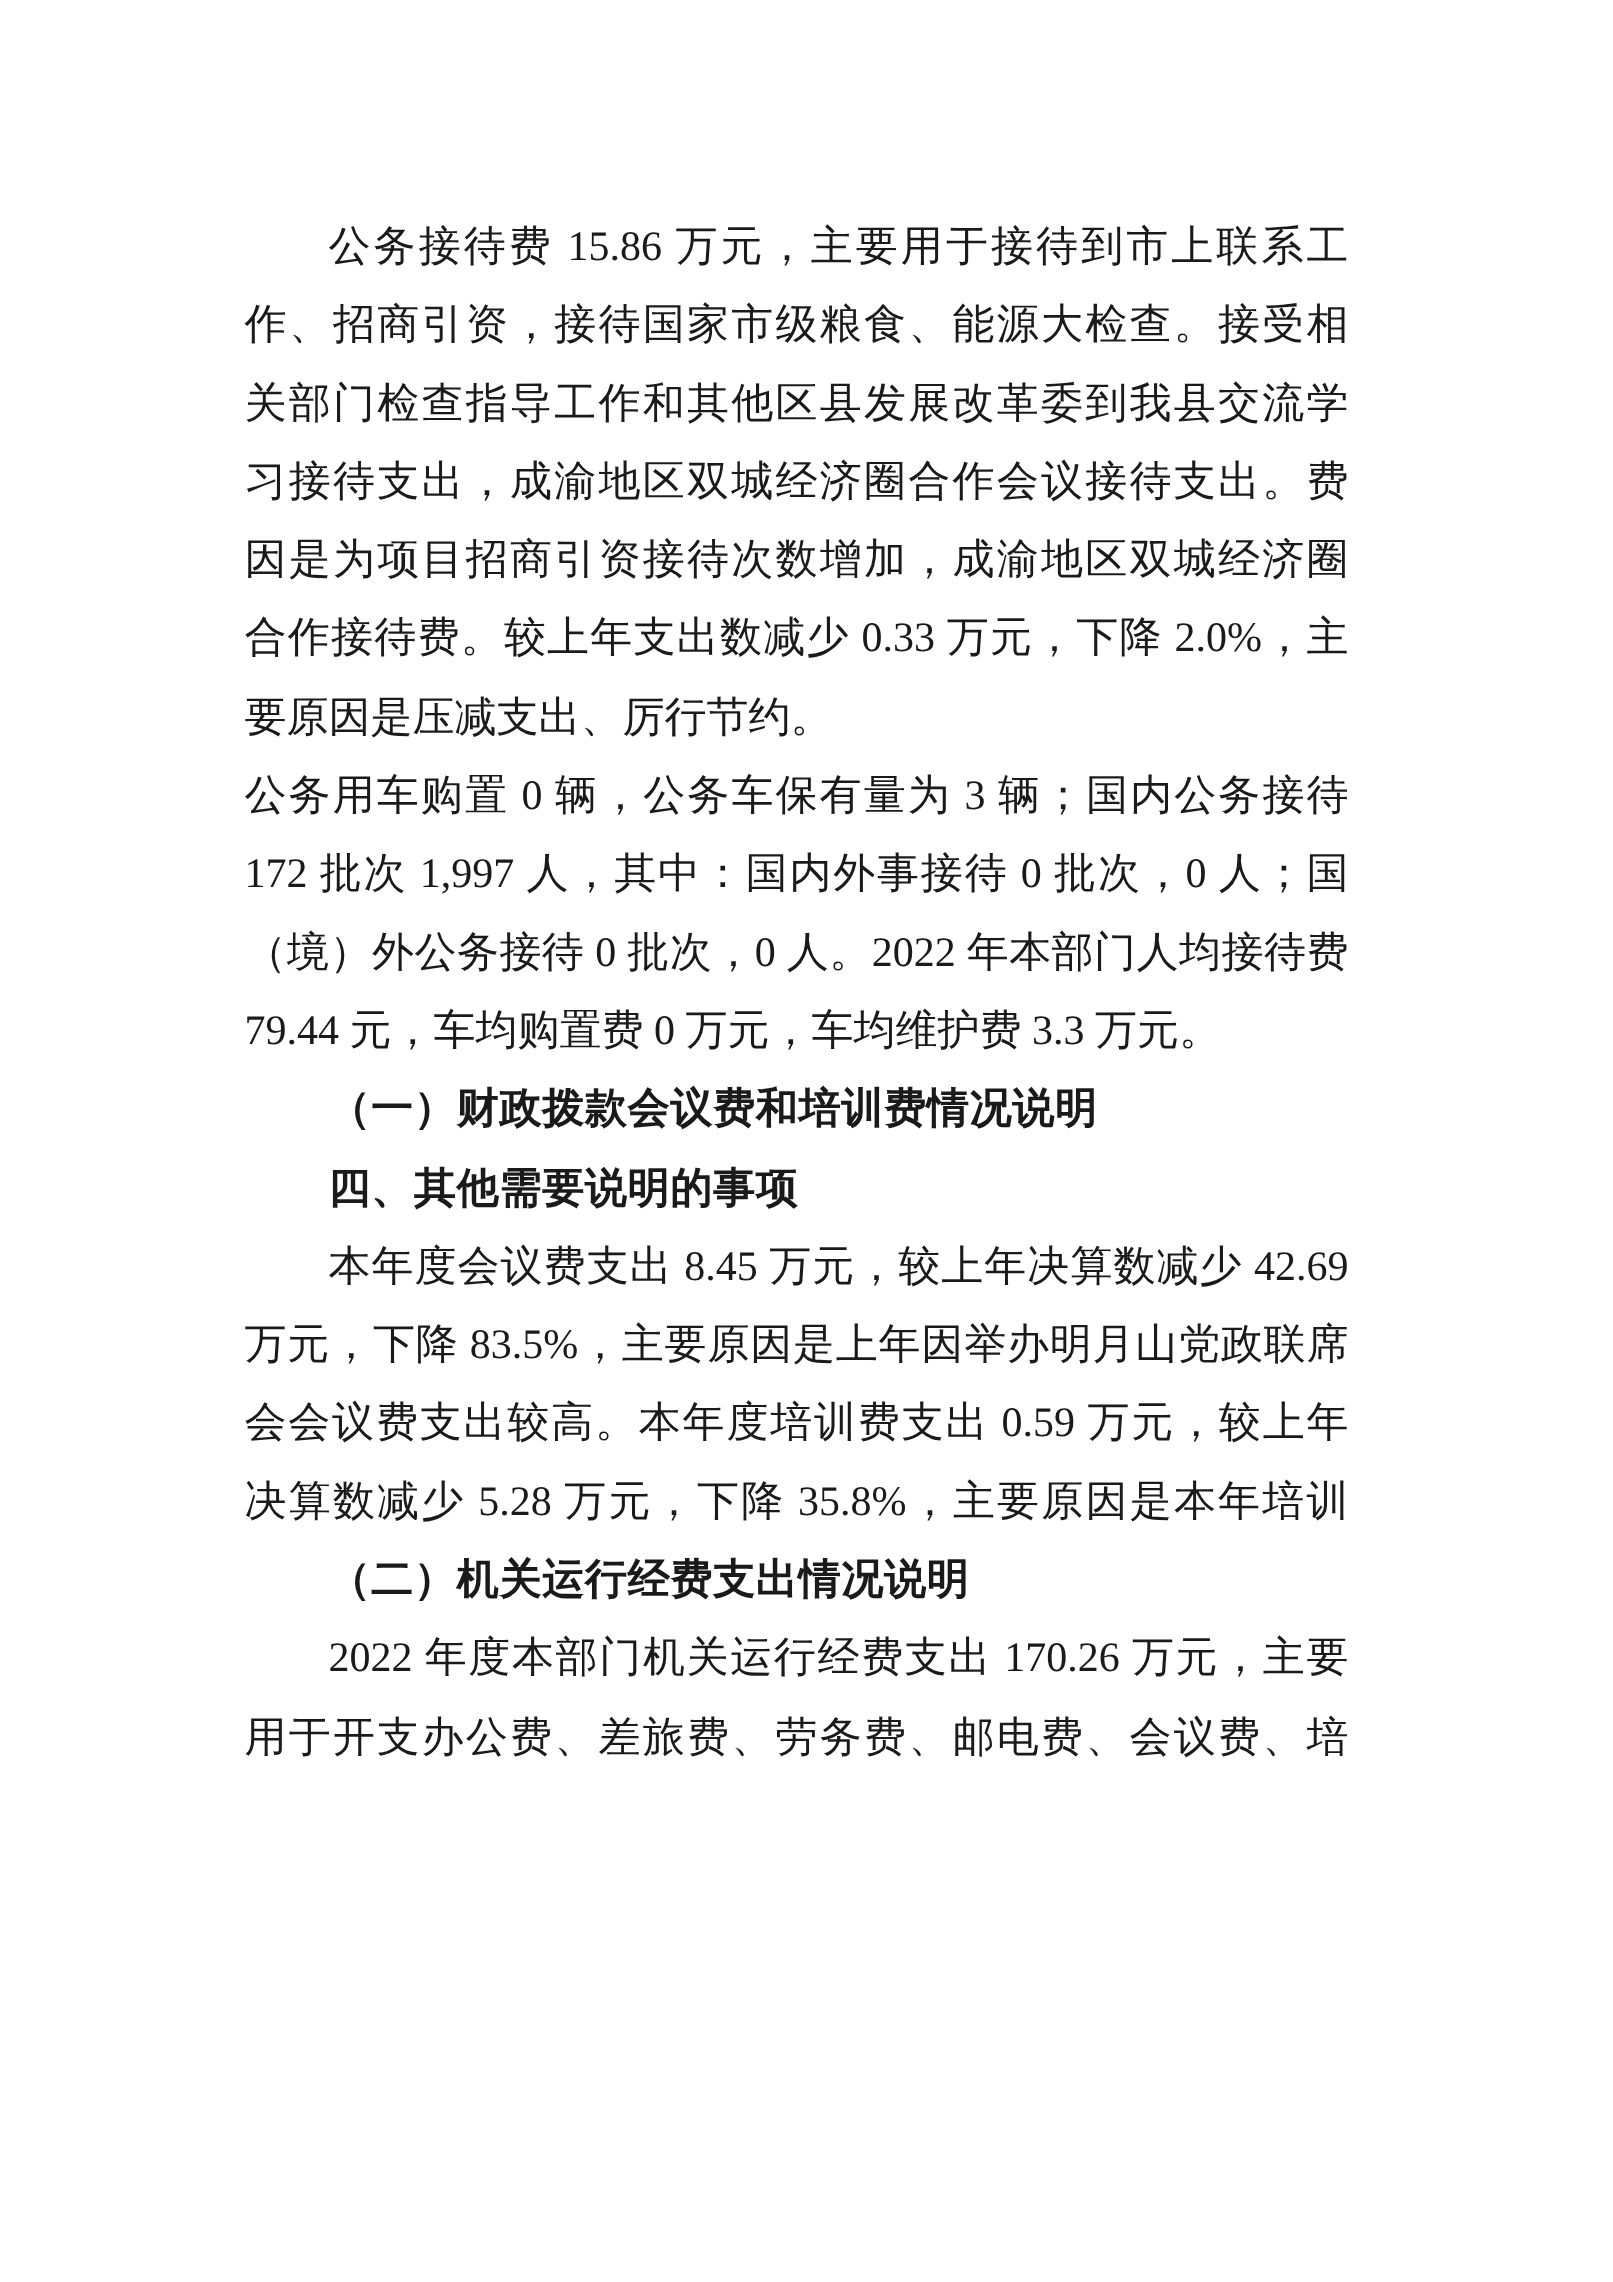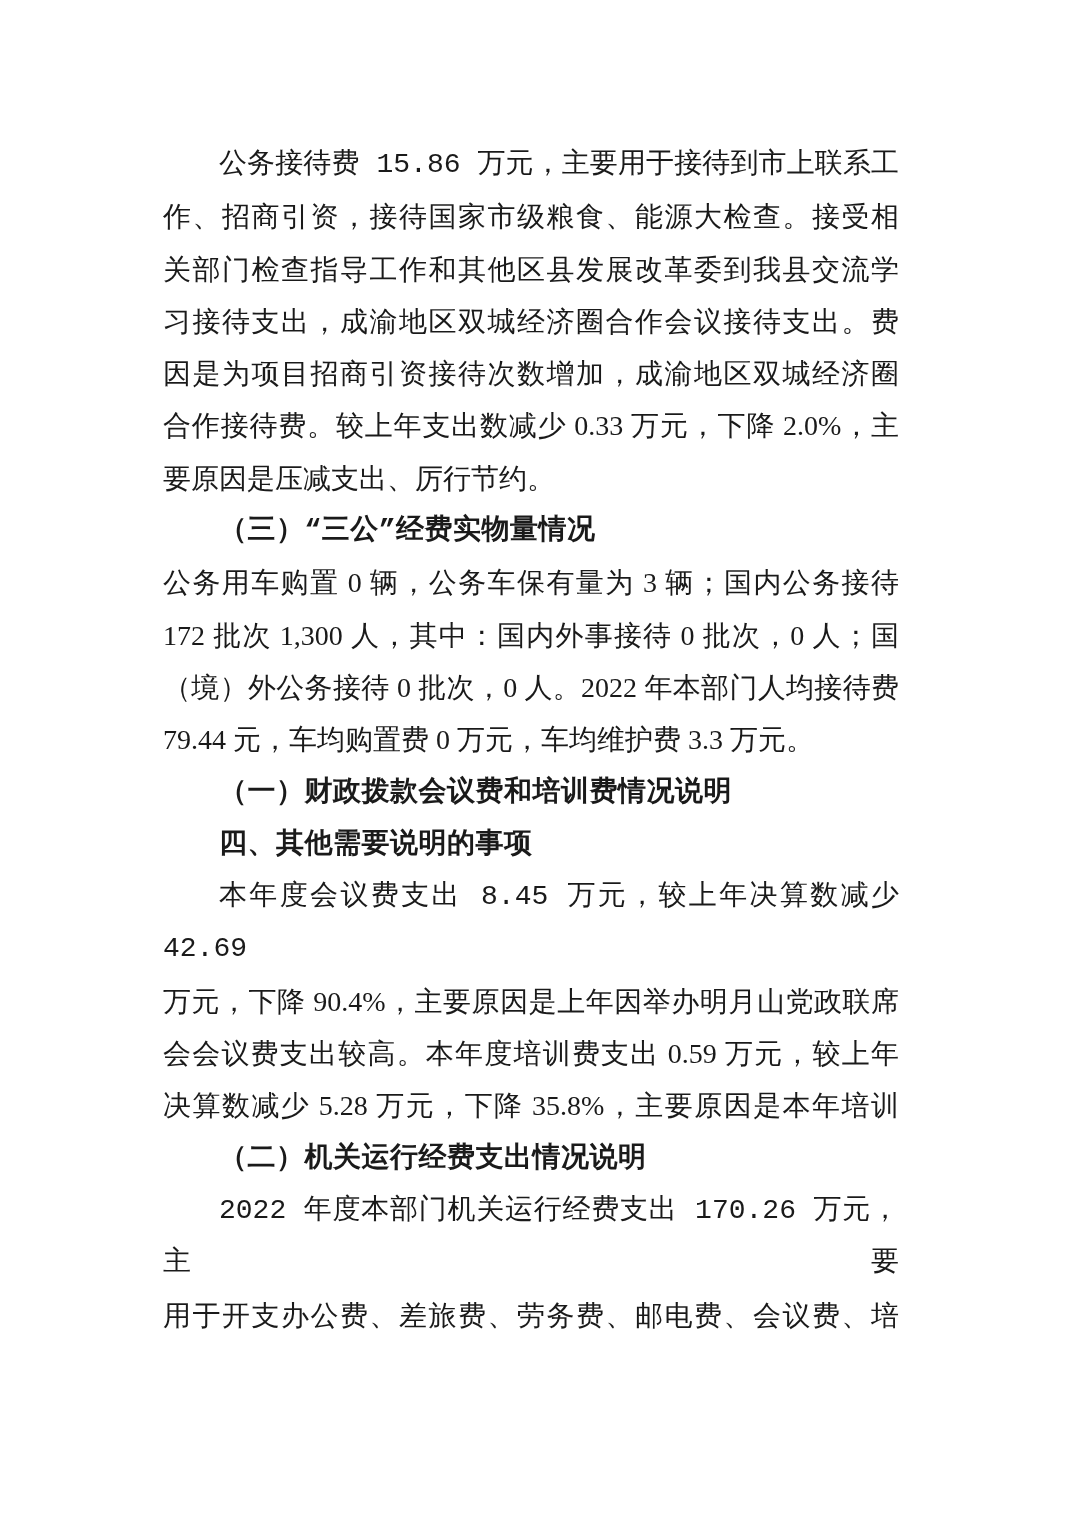--- a/index.html
+++ b/index.html
@@ -23,21 +23,21 @@
     color: #1a1a1a;
     font-size: 28px;
     line-height: 52.3px;
   }
   .block { margin: 0; }
   .line {
     text-align: justify;
     text-justify: inter-character;
     text-align-last: justify;
   }
-  .line.first { text-indent: 2em; font-family: Liberation Mono, monospace; }
+  .line.first { text-indent: 2em; }
   .line.endleft { text-align-last: left; }
   .heading .line {
     font-weight: 700;
     text-align-last: left;
     text-indent: 2em;
     letter-spacing: 0.5px;
   }
 </style>
 </head>
 <body>
@@ -46,38 +46,35 @@
   <div class="doc" style="color: rgb(26, 26, 26);">
       <div class="block paragraph">
         <div class="line first">公务接待费 15.86 万元，主要用于接待到市上联系工</div>
         <div class="line">作、招商引资，接待国家市级粮食、能源大检查。接受相</div>
         <div class="line">关部门检查指导工作和其他区县发展改革委到我县交流学</div>
         <div class="line">习接待支出，成渝地区双城经济圈合作会议接待支出。费</div>
         <div class="line">因是为项目招商引资接待次数增加，成渝地区双城经济圈</div>
         <div class="line">合作接待费。较上年支出数减少 0.33 万元，下降 2.0%，主</div>
         <div class="line endleft">要原因是压减支出、厉行节约。</div>
       </div>
-      <div class="block heading">
-        <div class="line first endleft">（三）“三公”经费实物量情况</div>
-      </div>
       <div class="block paragraph">
         <div class="line">公务用车购置 0 辆，公务车保有量为 3 辆；国内公务接待</div>
-        <div class="line">172 批次 1,300 人，其中：国内外事接待 0 批次，0 人；国</div>
+        <div class="line">172 批次 1,997 人，其中：国内外事接待 0 批次，0 人；国</div>
         <div class="line">（境）外公务接待 0 批次，0 人。2022 年本部门人均接待费</div>
         <div class="line endleft">79.44 元，车均购置费 0 万元，车均维护费 3.3 万元。</div>
       </div>
       <div class="block heading">
         <div class="line first endleft">（一）财政拨款会议费和培训费情况说明</div>
       </div>
       <div class="block heading">
         <div class="line first endleft">四、其他需要说明的事项</div>
       </div>
       <div class="block paragraph">
         <div class="line first">本年度会议费支出 8.45 万元，较上年决算数减少 42.69</div>
-        <div class="line">万元，下降 90.4%，主要原因是上年因举办明月山党政联席</div>
+        <div class="line">万元，下降 83.5%，主要原因是上年因举办明月山党政联席</div>
         <div class="line">会会议费支出较高。本年度培训费支出 0.59 万元，较上年</div>
         <div class="line">决算数减少 5.28 万元，下降 35.8%，主要原因是本年培训</div>
       </div>
       <div class="block heading">
         <div class="line first endleft">（二）机关运行经费支出情况说明</div>
       </div>
       <div class="block paragraph">
         <div class="line first">2022 年度本部门机关运行经费支出 170.26 万元，主要</div>
         <div class="line">用于开支办公费、差旅费、劳务费、邮电费、会议费、培</div>
       </div>

